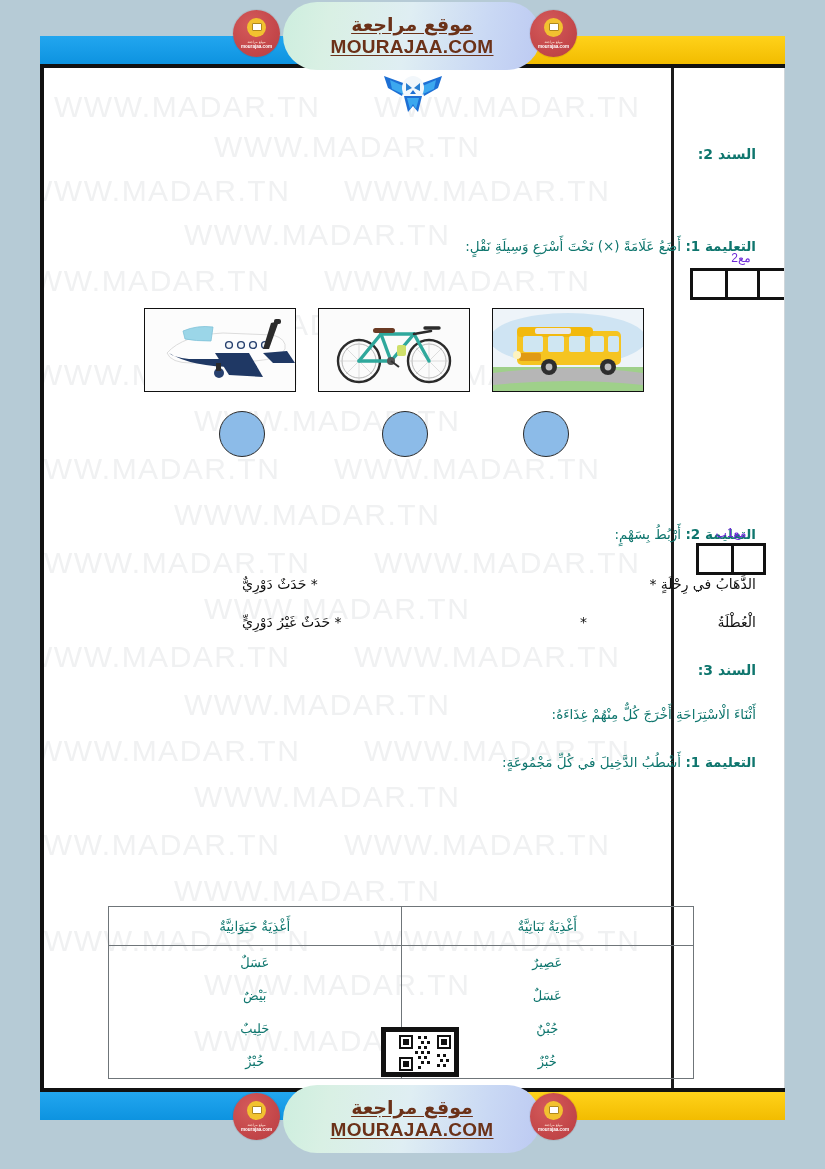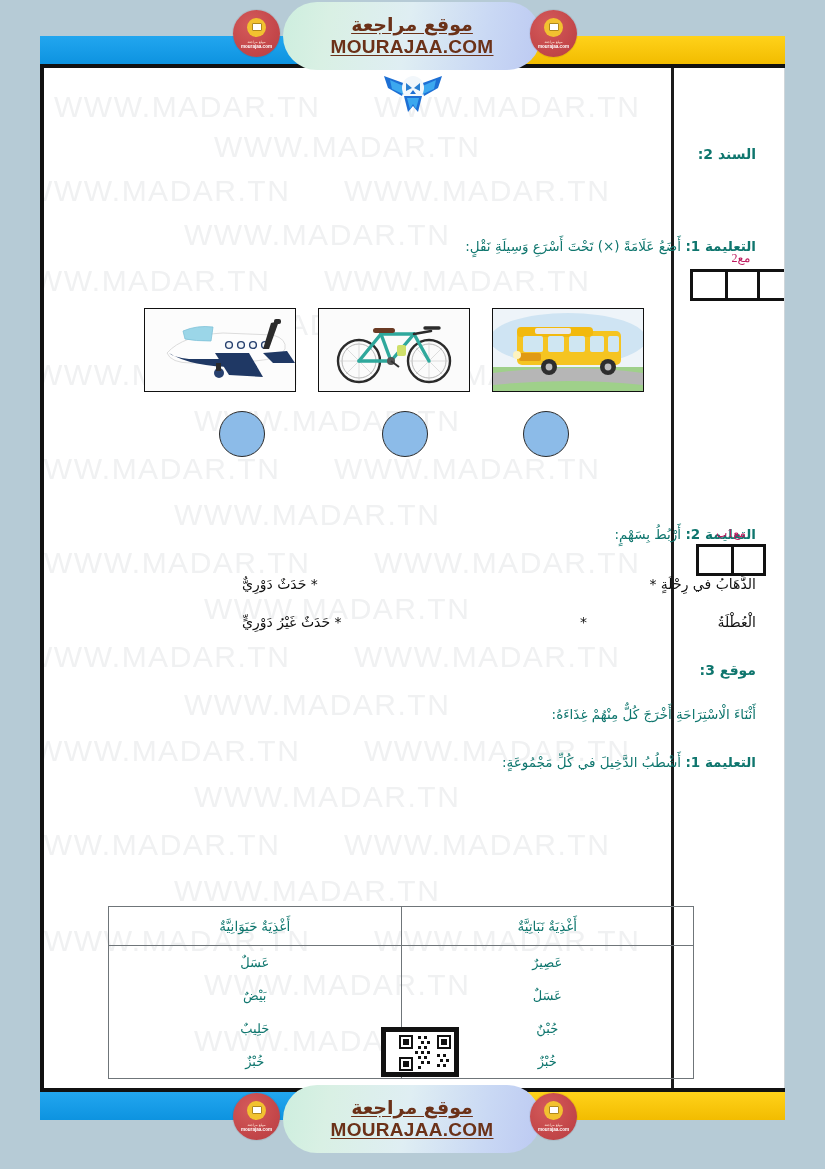--- a/index.html
+++ b/index.html
@@ -87,21 +87,21 @@
   .ar-line{
     font-family:"DejaVu Sans", sans-serif;
     direction:rtl;text-align:right;color:#0f766e;
     position:absolute;right:18px;
   }
   .lbl{font-weight:700;}
 
   
   .margin-box{position:absolute;z-index:5;text-align:center;}
   .margin-box .cap{
-    font-family:Liberation Serif, serif;font-size:12px;color:#be185d;
+    font-family:Liberation Sans, sans-serif;font-size:12px;color:#6d28d9;
     direction:rtl;margin-bottom:3px;
   }
   .cells{display:flex;border:3px solid #111;background:#fff;}
   .cells div{width:32px;height:26px;border-left:3px solid #111;box-sizing:border-box;}
   .cells div:last-child{border-left:none;}
 
   
   .pics{position:absolute;left:100px;top:240px;display:flex;gap:22px;z-index:4;}
   .pic{width:150px;height:82px;border:1.5px solid #111;background:#fff;overflow:hidden;position:relative;}
   .circles{position:absolute;left:150px;top:343px;width:420px;z-index:4;}
@@ -238,21 +238,21 @@
       </div>
       <div class="row">
         <div class="m-left">الْعُطْلَةُ</div>
         <div class="m-right" style="position:relative;">
           <span style="position:absolute;right:-95px;top:0;">*</span>
           <span>* حَدَثٌ غَيْرُ دَوْرِيٍّ</span>
         </div>
       </div>
     </div>
 
-    <div class="ar-line lbl" style="top:594px;font-size:14px;">موقع 3:</div>
+    <div class="ar-line lbl" style="top:594px;font-size:14px;">السند 3:</div>
 
     <div class="ar-line" style="top:638px;font-size:13.5px;">أَثْنَاءَ الْاسْتِرَاحَةِ أَخْرَجَ كُلٌّ مِنْهُمْ غِذَاءَهُ:</div>
 
     <div class="ar-line" style="top:686px;font-size:13.5px;">
       <span class="lbl">التعليمة 1:</span>
       <span>أَشْطُبُ الدَّخِيلَ في كُلِّ مَجْمُوعَةٍ:</span>
     </div>
   </div>
 
   <div class="pics">

